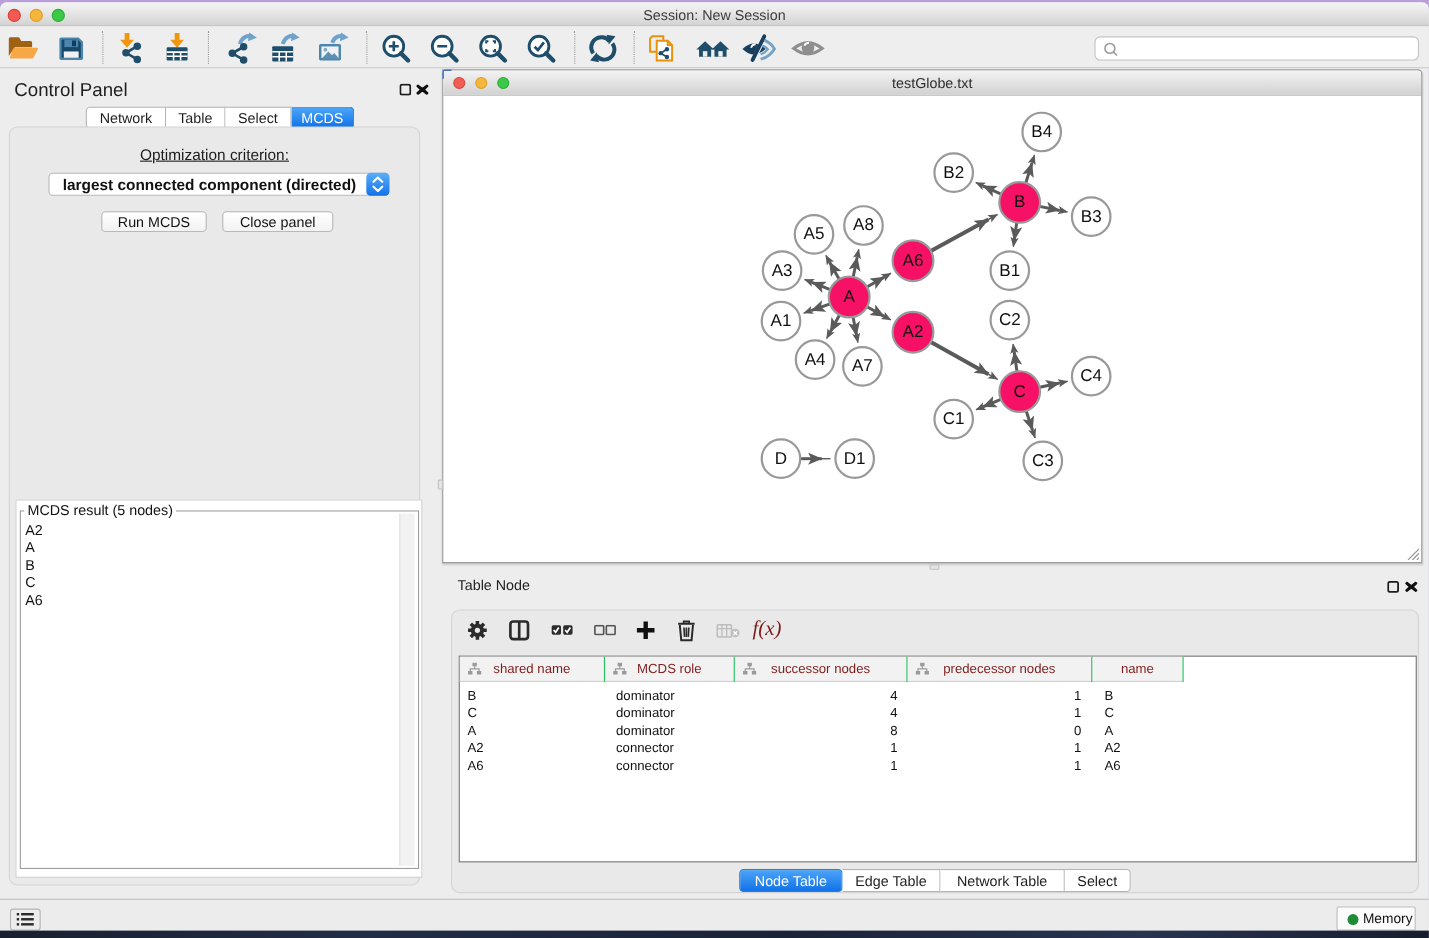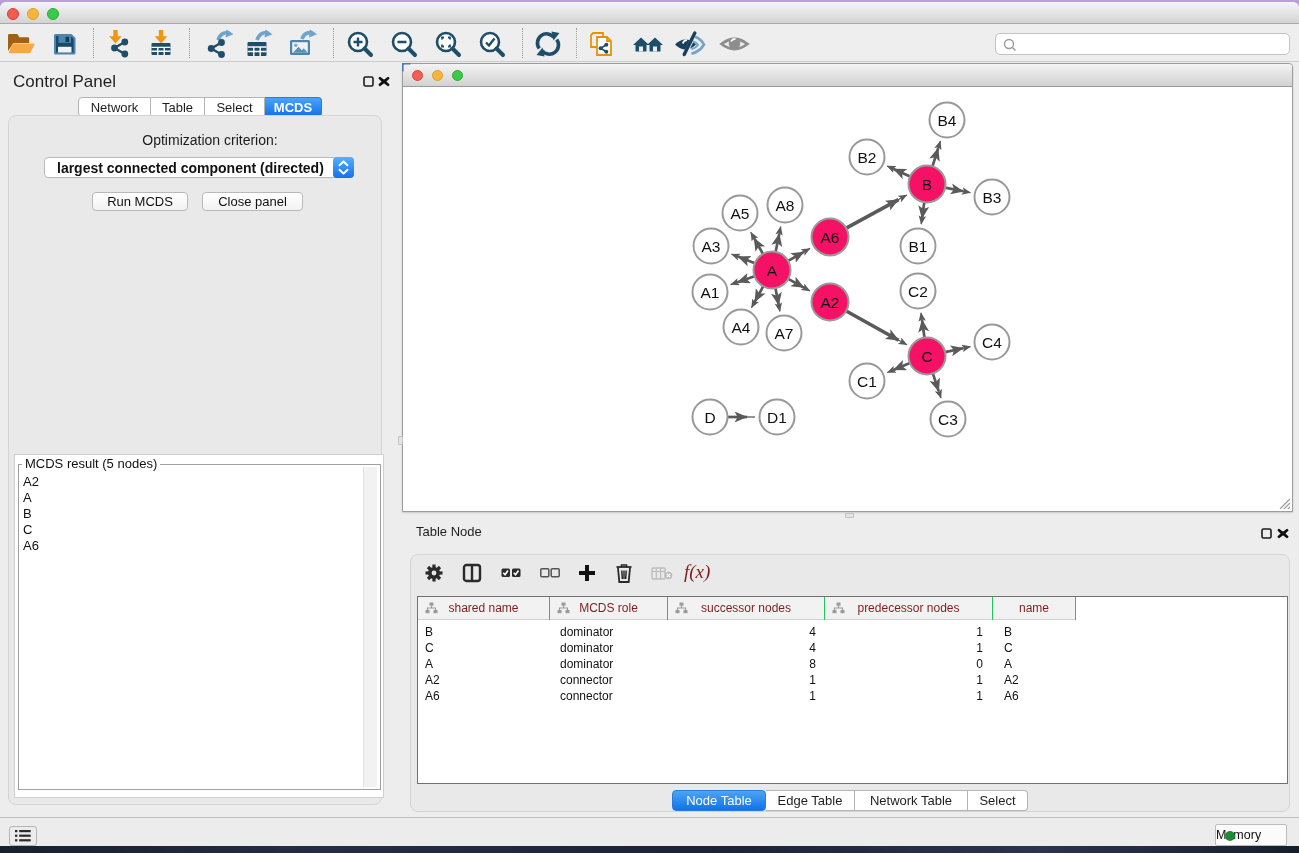--- a/index.html
+++ b/index.html
@@ -32,26 +32,26 @@
     background:#fff; border:1px solid #c3c3c3; border-radius:5px; }
   #search svg { position:absolute; left:6px; top:3px; }
 
   
   #cp-title { position:absolute; left:13px; top:70px; font-size:17px; color:#1e1e1e; }
   #cp-tabs { position:absolute; left:78px; top:95px; height:20px; }
   .tab { float:left; height:20px; border:1px solid #b4b4b4; border-left:none;
     background:#fff; font-size:13px; color:#1e1e1e; text-align:center;
     line-height:19px; }
   .tab.first { border-left:1px solid #b4b4b4; border-radius:4px 0 0 4px; }
-  .tab.last { border-radius:0 4px 4px 0;font-weight:bold; }
+  .tab.last { border-radius:0 4px 4px 0; }
   .tab.sel { background:linear-gradient(#4ba4f8,#1272e8); color:#fff; border-color:#2a7cd8; }
   #cp-body { position:absolute; left:8px; top:113px; width:374px; height:690px;
     background:#e9e9e9; border:1px solid #d4d4d4; border-radius:8px; }
-  #opt-label { position:absolute; left:15px; top:130px; width:390px; text-align:center;
-    font-size:14px; color:#1c1c1c; }
+  #opt-label { position:absolute; left:0; top:130px; width:390px; text-align:center;
+    font-size:14px; color:#1c1c1c;text-decoration:underline; }
   #dropdown { position:absolute; left:44px; top:155px; width:310px; height:21px;
     background:#fff; border:1px solid #b9b9b9; border-radius:4px;font-weight:bold; }
   #dropdown .txt { position:absolute; left:12px; top:2px; font-size:14px; color:#111; }
   #dropdown .spin { position:absolute; right:-1px; top:-1px; width:21px; height:21px;
     border-radius:4px; background:linear-gradient(#5caefa,#1272e8); }
   .btn { position:absolute; height:19px; background:linear-gradient(#ffffff,#f2f2f2);
     border:1px solid #b9b9b9; border-radius:4px; font-size:13px; color:#111;
     text-align:center; line-height:18px; }
   #btn-run { left:92px; top:190px; width:96px; }
   #btn-close { left:202px; top:190px; width:101px; }
@@ -65,21 +65,21 @@
   #mcds-scroll { position:absolute; right:3px; top:2px; width:14px; height:320px;
     background:#f2f2f2; border-left:1px solid #e0e0e0; }
 
   
   #statusbar { position:absolute; left:0; top:815px; width:1299px; height:30px;
     background:#ececec; border-top:1px solid #bfbfbf; }
   #listbtn { position:absolute; left:9px; top:8px; width:28px; height:20px;
     background:#ececec; border:1px solid #b5b5b5; border-radius:3px; }
   #membtn { position:absolute; left:1215px; top:6px; width:72px; height:22px;
     background:#fbfbfb; border:1px solid #bdbdbd; border-radius:2px; font-size:12.5px;
-    color:#111; line-height:20px; text-align:left; }
+    color:#111; line-height:20px; text-align:left; padding-left:23px; }
   #membtn .dot { position:absolute; left:9px; top:6px; width:10px; height:10px;
     border-radius:50%; background:#1d8c34; }
 
   
   #netwin { position:absolute; left:402px; top:61px; width:891px; height:449px;
     background:#fff; border:1px solid #9c9c9c; border-radius:4px 4px 0 0;
     box-shadow:0 1px 2px rgba(0,0,0,.15); }
   #net-titlebar { position:absolute; left:0; top:0; width:100%; height:23px;
     background:linear-gradient(#f3f3f3,#d2d2d2); border-bottom:1px solid #9a9a9a;
     border-radius:4px 4px 0 0; }
@@ -110,20 +110,21 @@
   .btab.sel { background:linear-gradient(#4ba4f8,#1272e8); color:#fff; border-color:#2a7cd8; }
 </style>
 </head>
 <body>
 <div id="app">
 
   <div id="titlebar">
     <div class="tl" id="tl-r"></div>
       <div class="tl" id="tl-y"></div>
       <div class="tl" id="tl-g"></div>
+    <div id="title">Session: New Session</div>
   </div>
 
   <div id="toolbar">
     <div class="tsep" style="left:93px"></div>
     <div class="tsep" style="left:189px"></div>
     <div class="tsep" style="left:333px"></div>
     <div class="tsep" style="left:522px"></div>
     <div class="tsep" style="left:576px"></div>
     <div class="ticon" style="left:4px"><svg viewBox="0 0 34 34">
       <path d="M4 24 L4 8.3 Q4 6.9 5.4 6.9 L12.4 6.9 Q13.6 6.9 14.1 8 L15.2 10.2 L23.8 10.2 Q25.2 10.2 25.2 11.6 L25.2 16 L9.5 16 L4 24 Z" fill="#a06112"></path>
@@ -282,20 +283,21 @@
   </div>
 
   <div id="netwin">
     <svg style="position:absolute;left:-1px;top:-1px;z-index:5" width="9" height="9" viewBox="0 0 9 9">
         <path d="M0.8 8.5 L0.8 0.8 L8.5 0.8" fill="none" stroke="#4a78c8" stroke-width="1.6"></path>
       </svg>
     <div id="net-titlebar">
       <div class="ntl" style="left:9px; background:#f15e54; border:1px solid #d9453c;"></div>
       <div class="ntl" style="left:29px; background:#f6b53d; border:1px solid #dfa023;"></div>
       <div class="ntl" style="left:49px; background:#3bc948; border:1px solid #2daa35;"></div>
+      <div id="net-title">testGlobe.txt</div>
     </div>
     <svg style="position:absolute;right:2px;bottom:2px" width="12" height="12" viewBox="0 0 12 12">
         <g stroke="#9a9a9a" stroke-width="1.2">
           <line x1="2" y1="12" x2="12" y2="2"></line>
           <line x1="6" y1="12" x2="12" y2="6"></line>
           <line x1="10" y1="12" x2="12" y2="10"></line>
         </g>
       </svg>
     <svg id="graph" width="889" height="424" viewBox="0 0 889 424" style="top:21px" font-family="Liberation Sans, sans-serif">
 <defs>

